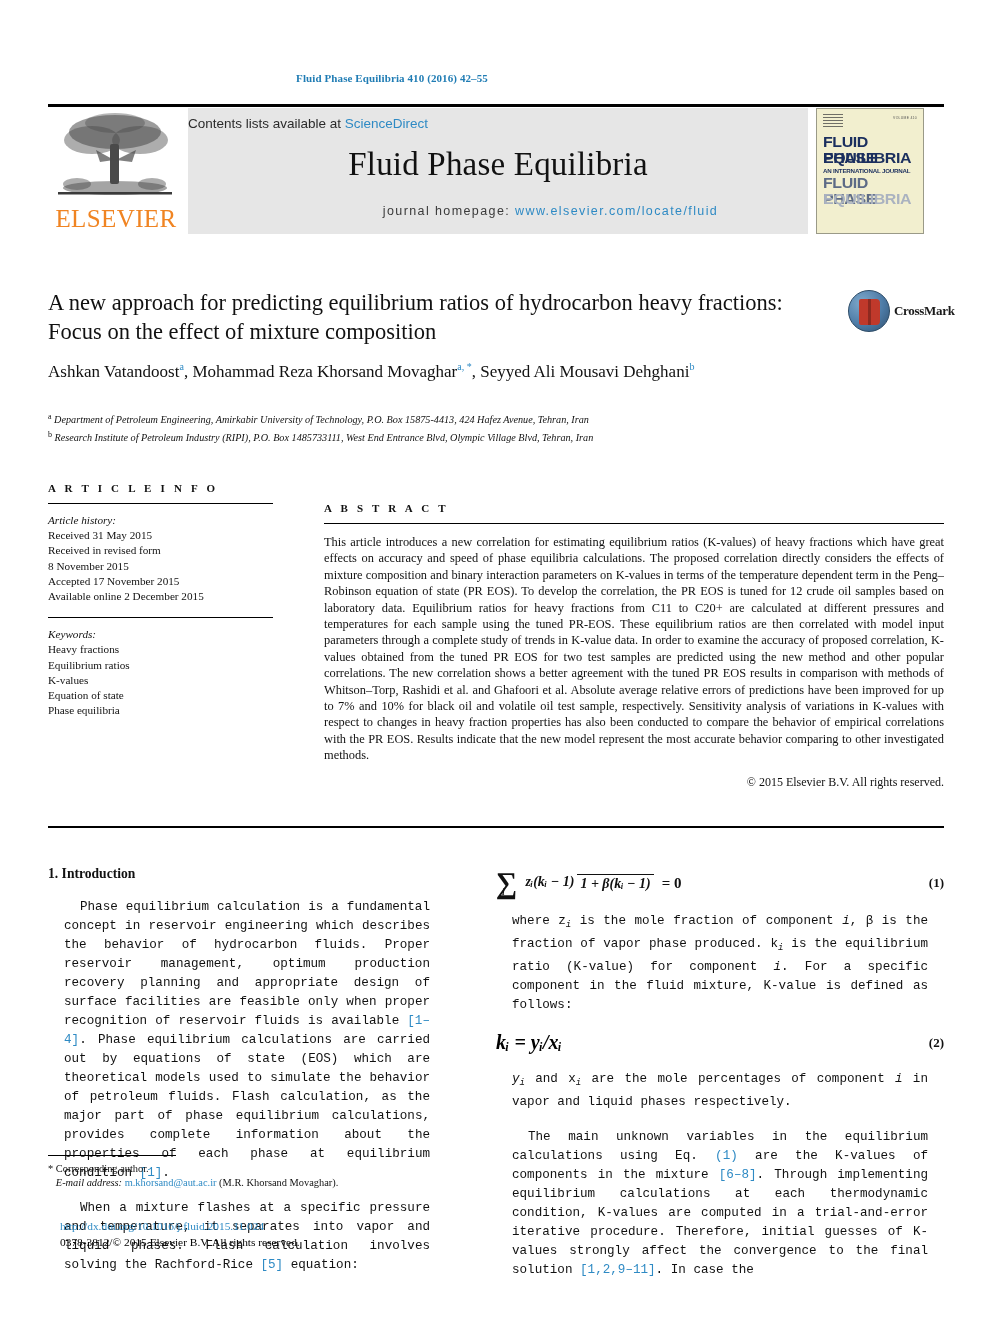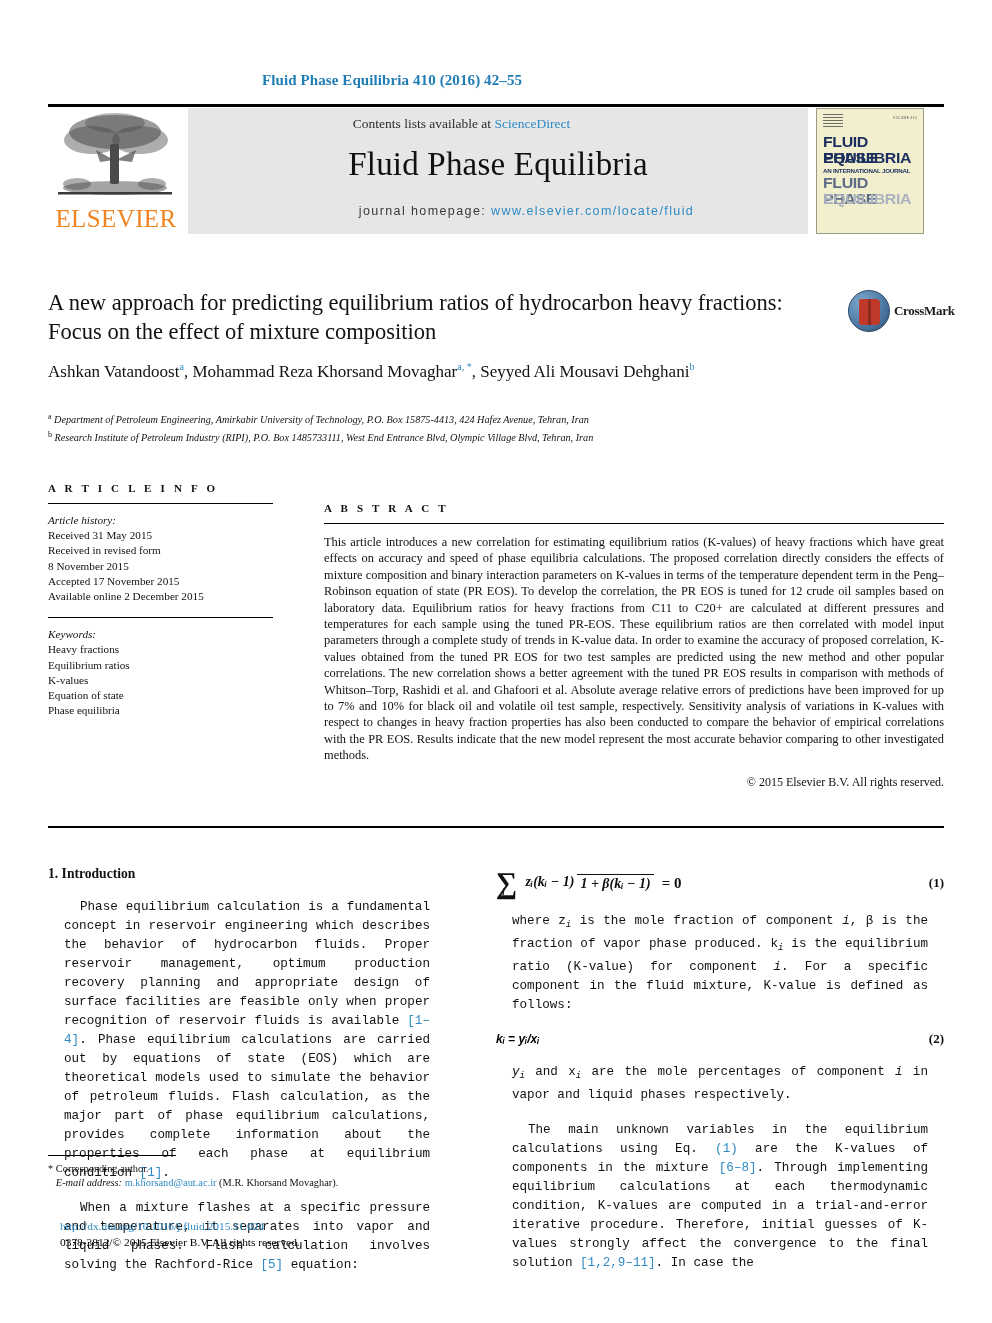--- a/index.html
+++ b/index.html
@@ -24,21 +24,21 @@
 
   
   .running-head {
     position: absolute;
     top: 72px;
     left: 0;
     width: 784px;
     text-align: center;
     font-family: "Liberation Serif", serif;
     font-weight: bold;
-    font-size: 15px;
+    font-size: 11px;
     color: #1f7cb4;
     letter-spacing: 0.1px;
   }
 
   
   .header-rule {
     position: absolute;
     left: 48px;
     top: 104px;
     width: 896px;
@@ -84,22 +84,22 @@
     top: 0px;
     width: 620px;
     height: 126px;
     background: #e6e6e6;
   }
   .contents-line {
     position: absolute;
     left: 0;
     top: 8px;
     width: 547px;
-    text-align: center;
-    font-family: Liberation Serif, serif;
+    text-align: left;
+    font-family: Liberation Sans, sans-serif;
     font-size: 13.5px;
     color: #2b2b2b;
   }
   .contents-line .sd {
     color: #2e8ac4;
   }
   .journal-title {
     position: absolute;
     left: 0;
     top: 38px;
@@ -113,20 +113,21 @@
   .homepage-line {
     position: absolute;
     left: 0;
     top: 96px;
     width: 677px;
     text-align: center;
     font-family: "Liberation Sans", sans-serif;
     font-size: 12.5px;
     letter-spacing: 1.4px;
     color: #3a3a3a;
+    padding-left: 24px;
   }
   .homepage-line .url {
     color: #2e8ac4;
   }
 
   
   .cover {
     position: absolute;
     left: 768px;
     top: 0px;
@@ -414,23 +415,23 @@
     font-weight: bold;
     font-size: 14px;
   }
   .frac .num { padding: 0 3px 1px 3px; }
   .frac .den { padding: 1px 3px 0 3px; border-top: 1.6px solid #111; }
   .eq-eq { font-weight: bold; margin-left: 5px; font-size: 15px; }
   .it { font-style: italic; }
   .sb { font-size: 9px; vertical-align: -3px; font-style: italic; }
 
   .eq2 {
-    font-family: Liberation Sans, sans-serif;
-    font-weight: bold;
-    font-size: 12px;
+    font-family: Liberation Serif, serif;
+    font-weight: bold;
+    font-size: 20px;
   }
 
   
   .footnote {
     position: absolute;
     left: 48px;
     top: 1155px;
     width: 398px;
   }
   .fn-rule {

